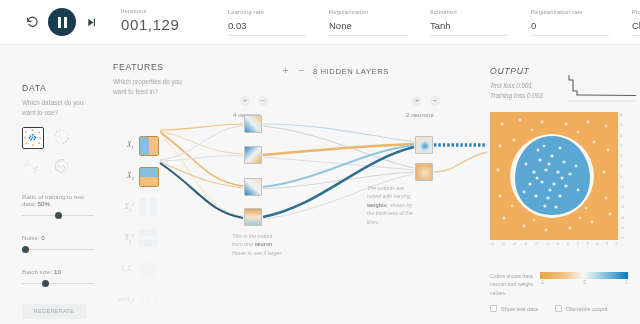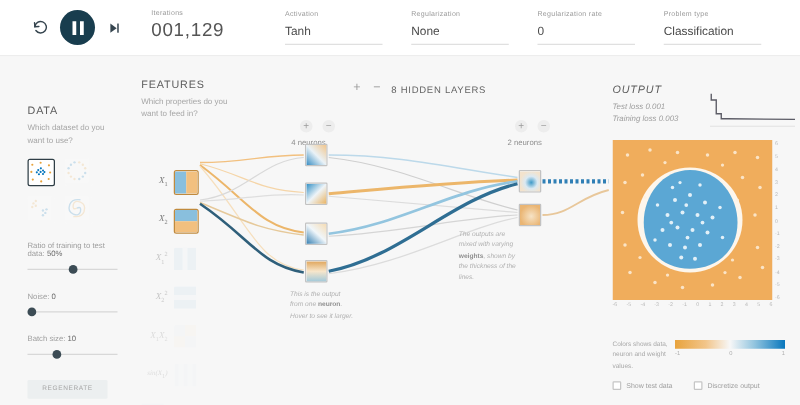--- a/index.html
+++ b/index.html
@@ -179,26 +179,30 @@
             <rect x="17" y="4" width="2.6" height="16"></rect>
         </svg>
       </div>
     </div>
 
     <div class="field iter">
       <span class="lbl">Iterations</span>
       <span class="val">001,129</span>
     </div>
     <div class="field">
-      <span class="lbl">Activation</span>
-      <span class="val">Tanh</span>
+      <span class="lbl">Learning rate</span>
+      <span class="val">0.03</span>
     </div>
     <div class="field">
       <span class="lbl">Regularization</span>
       <span class="val">None</span>
+    </div>
+    <div class="field">
+      <span class="lbl">Activation</span>
+      <span class="val">Tanh</span>
     </div>
     <div class="field">
       <span class="lbl">Regularization rate</span>
       <span class="val">0</span>
     </div>
     <div class="field">
       <span class="lbl">Problem type</span>
       <span class="val">Classification</span>
     </div>
   </div>

